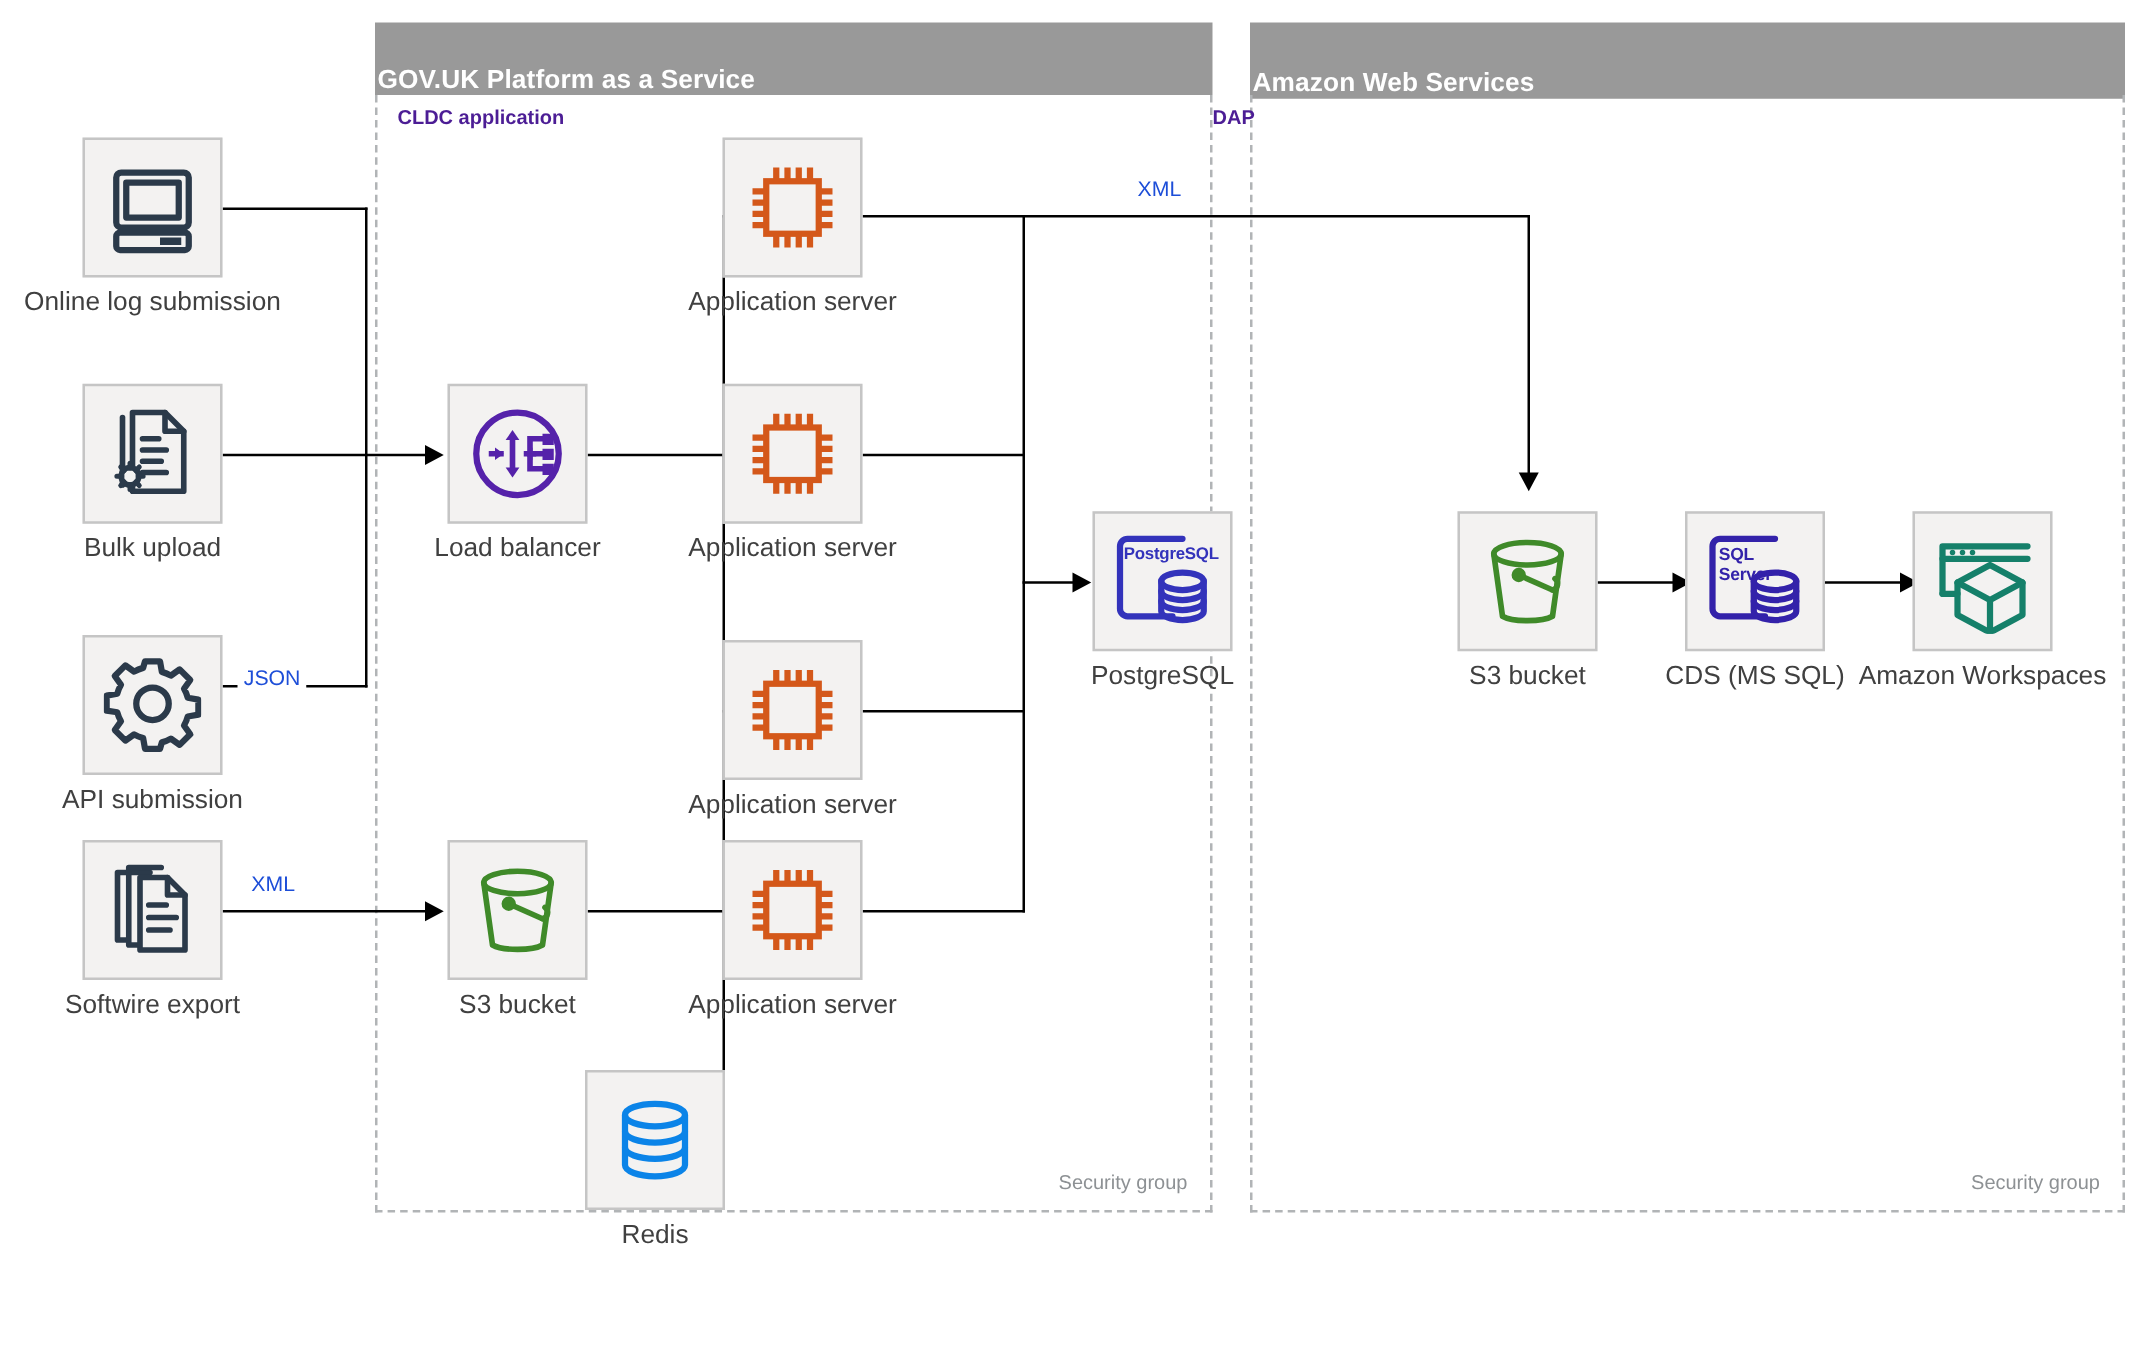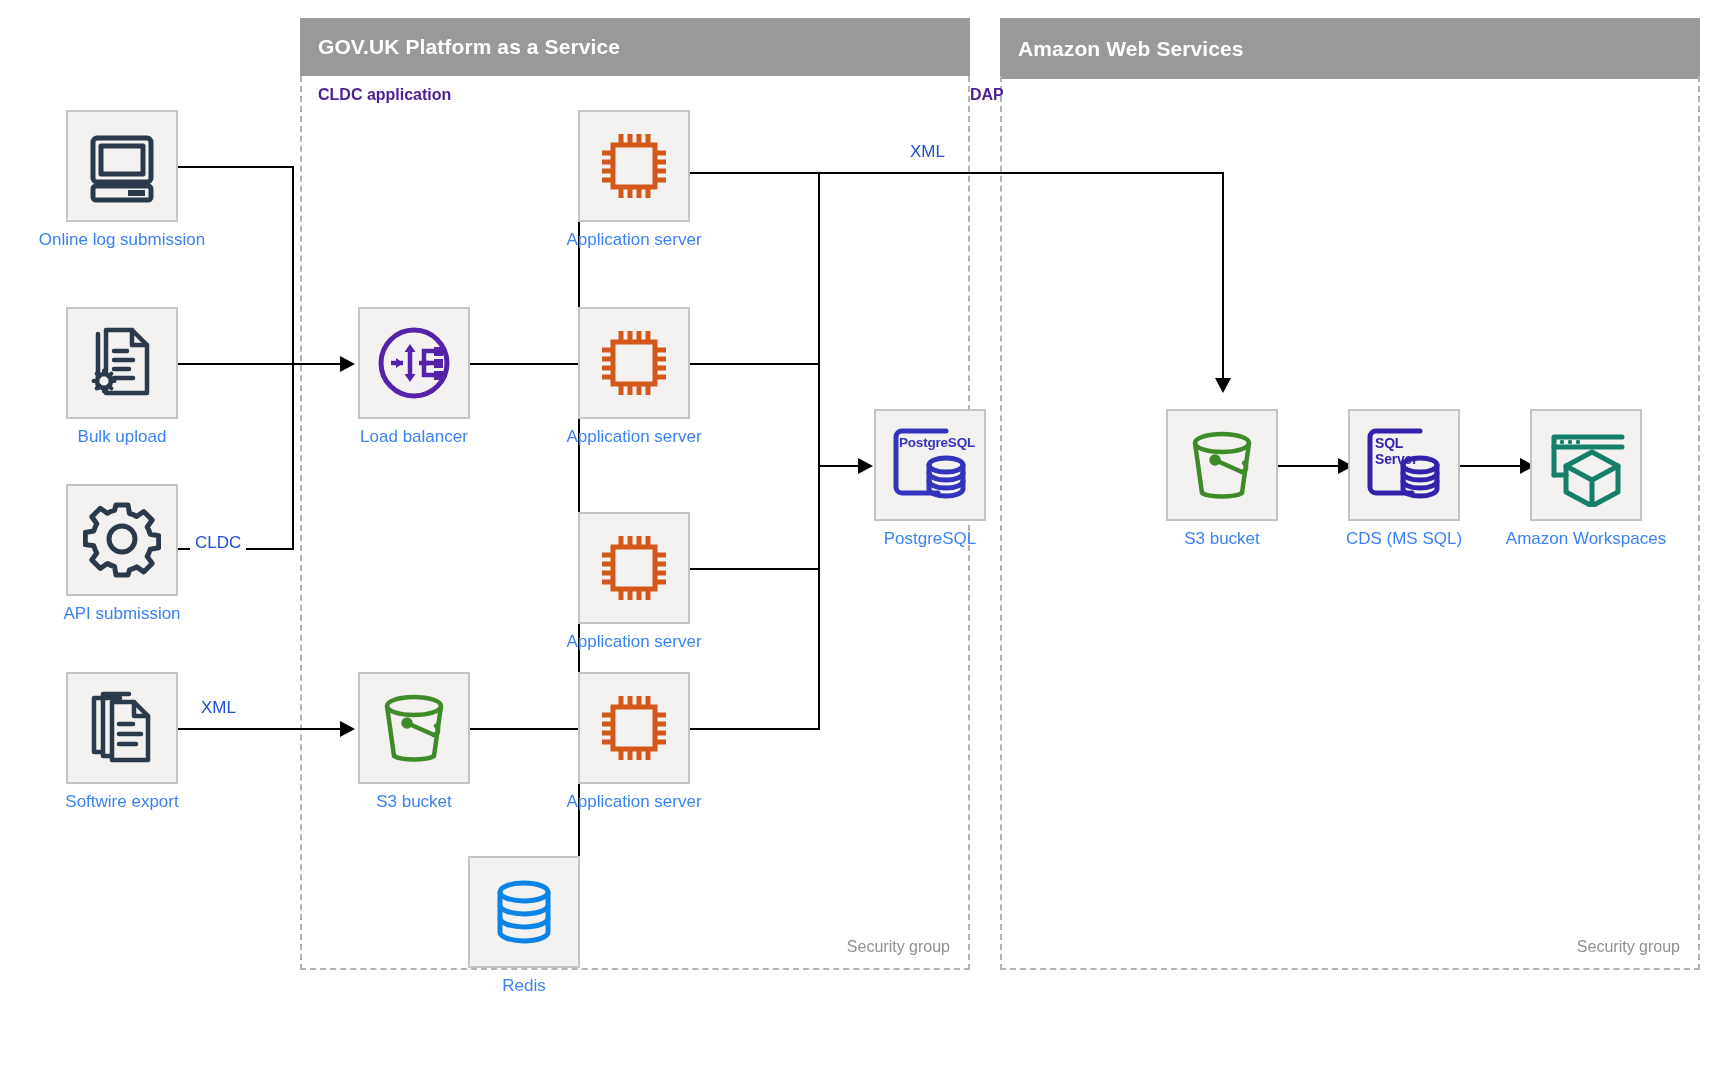--- a/index.html
+++ b/index.html
@@ -21,22 +21,22 @@
   }
 
   
   .group-header {
     position: absolute;
     background: #999999;
     color: #ffffff;
     font-weight: bold;
     font-size: 21px;
     display: flex;
-    align-items: center;
-    padding-left: 18px;
+    align-items: flex-end;
+    padding-left: 2px;
     box-sizing: border-box;
     letter-spacing: 0.1px;
   }
   .group-dashed {
     position: absolute;
     border: 2px dashed #b1b4b6;
     border-top: none;
     box-sizing: border-box;
     background: transparent;
   }
@@ -67,22 +67,22 @@
     align-items: center;
     justify-content: center;
   }
   .tile svg { display: block; }
   .node-label {
     position: absolute;
     top: 120px;
     left: 50%;
     transform: translateX(-50%);
     white-space: nowrap;
-    font-size: 17px;
-    color: #3b82f6;
+    font-size: 21px;
+    color: #404040;
     text-align: center;
   }
 
   
   .edge {
     position: absolute;
     background: #000000;
   }
   .edge-h { height: 2px; }
   .edge-v { width: 2px; }
@@ -133,21 +133,21 @@
 
   <div class="edge edge-h" style="left:178px; top:166px; width:116px;"></div>
 
   <div class="edge edge-h" style="left:178px; top:548px; width:116px;"></div>
 
   <div class="edge edge-h" style="left:178px; top:363px; width:170px;"></div>
 
   <div class="edge edge-v" style="left:292px; top:166px; height:384px;"></div>
 
   <div class="arrow arrow-right" style="left:340px; top:356px;"></div>
-  <div class="edge-label" style="left:190px; top:533px;">CLDC</div>
+  <div class="edge-label" style="left:190px; top:533px;">JSON</div>
 
   <div class="edge edge-h" style="left:178px; top:728px; width:170px;"></div>
   <div class="arrow arrow-right" style="left:340px; top:721px;"></div>
   <div class="edge-label" style="left:196px; top:698px;">XML</div>
 
   <div class="edge edge-h" style="left:470px; top:363px; width:110px;"></div>
 
   <div class="edge edge-h" style="left:470px; top:728px; width:110px;"></div>
 
   <div class="edge edge-v" style="left:578px; top:728px; height:128px;"></div>
@@ -204,21 +204,21 @@
           <path d="M48 5 L48 20 L63 20"></path>
           <path d="M30 26 L43 26 M30 35 L49 35 M30 44 L45 44 M30 53 L49 53"></path>
           <circle cx="20" cy="56" r="7" fill="#f3f2f1"></circle>
           <path d="M20 45.5 v4 M20 62.5 v4 M9.5 56 h4 M26.5 56 h4 M12.6 48.6 l2.8 2.8 M24.6 60.6 l2.8 2.8 M27.4 48.6 l-2.8 2.8 M15.4 60.6 l-2.8 2.8" stroke-width="4"></path>
         </svg>
       </span>
     </div>
     <div class="node-label">Bulk upload</div>
   </div>
 
-  <div class="node" style="left:66px; top:484px;">
+  <div class="node" style="left:66px; top:508px;">
     <div class="tile">
       <span>
         <svg width="78" height="78" viewBox="0 0 78 78" fill="none" stroke="#2b3a4a" stroke-width="5" stroke-linejoin="round">
           <path d="M33 4 h12 l1.5 8.5 a27 27 0 0 1 7.2 3 l7-5 8.5 8.5 -5 7 a27 27 0 0 1 3 7.2 l8.5 1.5 v12 l-8.5 1.5 a27 27 0 0 1 -3 7.2 l5 7 -8.5 8.5 -7 -5 a27 27 0 0 1 -7.2 3 L45 74 h-12 l-1.5 -8.5 a27 27 0 0 1 -7.2 -3 l-7 5 -8.5 -8.5 5 -7 a27 27 0 0 1 -3 -7.2 L2.3 43.5 v-12 l8.5 -1.5 a27 27 0 0 1 3 -7.2 l-5 -7 8.5 -8.5 7 5 a27 27 0 0 1 7.2 -3 Z"></path>
           <circle cx="39" cy="38" r="13"></circle>
         </svg>
       </span>
     </div>
     <div class="node-label">API submission</div>
   </div>

